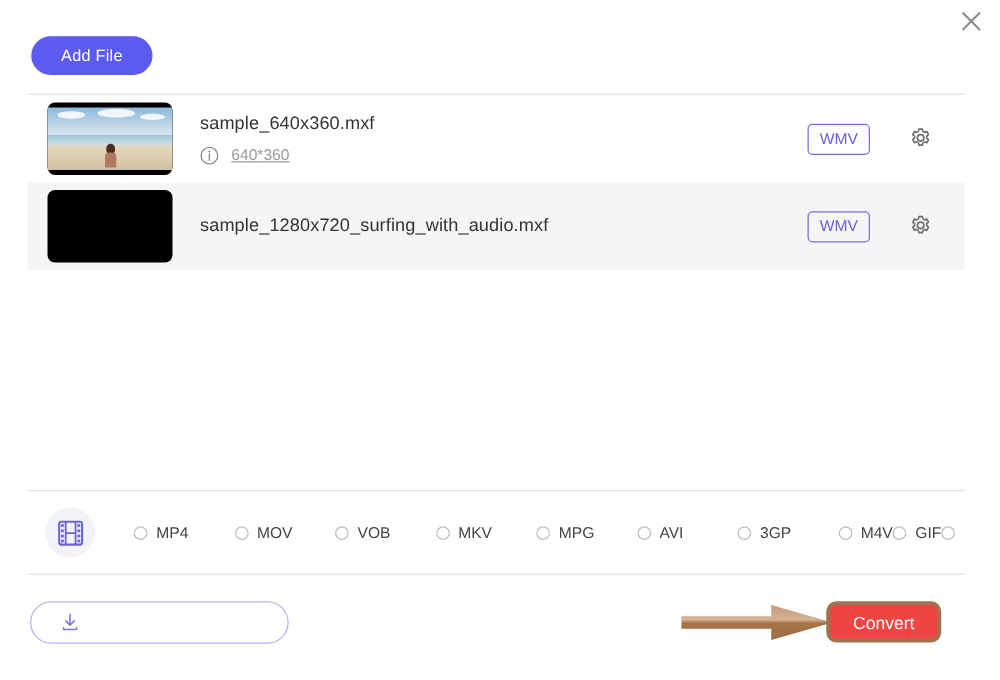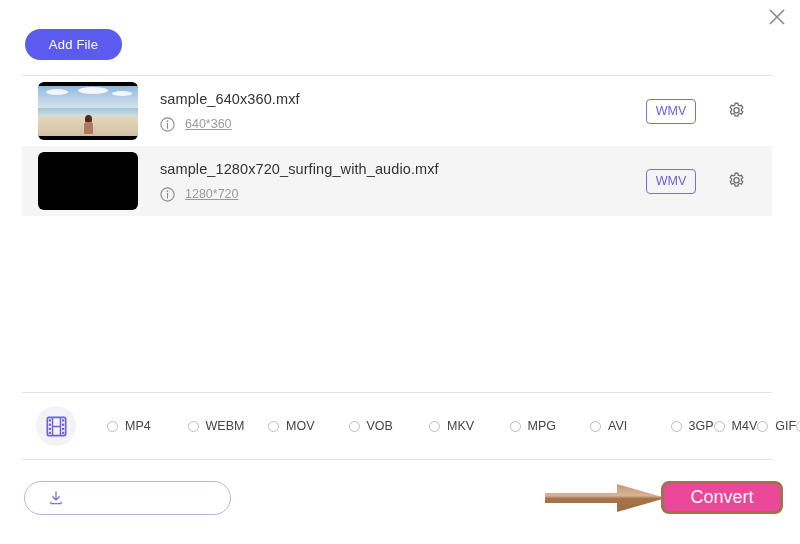--- a/index.html
+++ b/index.html
@@ -234,27 +234,27 @@
     margin-left: 16px;
     font-size: 13px;
     color: #6b6bd0;
     letter-spacing: .1px;
   }
 
   .convert-btn {
     position: absolute;
     left: 661px;
     top: 2px;
-    width: 122px;
+    width: 92px;
     height: 33px;
-    background: #ec4899;
+    background: #ef4444;
     border: 3px solid #a0734f;
     border-radius: 8px;
     color: #ffffff;
-    font-size: 18px;
+    font-size: 14px;
     font-family: "Liberation Sans", sans-serif;
     display: flex;
     align-items: center;
     justify-content: center;
     cursor: pointer;
     box-sizing: border-box;
   }
   .arrow-annot {
     position: absolute;
     left: 545px;
@@ -308,28 +308,20 @@
         <path fill="none" stroke="#6f6f6f" stroke-width="1.5" stroke-linejoin="round" d="M10.4 2.6h3.2l.4 2.1 1.6.9 2-.8 1.6 2.8-1.6 1.4v1.9l1.6 1.4-1.6 2.8-2-.8-1.6.9-.4 2.1h-3.2l-.4-2.1-1.6-.9-2 .8-1.6-2.8 1.6-1.4v-1.9L4.8 7.6l1.6-2.8 2 .8 1.6-.9z"></path>
         <circle cx="12" cy="10.6" r="3" fill="none" stroke="#6f6f6f" stroke-width="1.5"></circle>
       </svg>
     </div>
   </div>
 
   <div class="file-row alt">
     <div class="thumb"></div>
     <div class="file-meta">
       <div class="file-name">sample_1280x720_surfing_with_audio.mxf</div>
-      <div class="file-sub">
-        <svg class="info-icon" width="15" height="15" viewBox="0 0 15 15">
-          <circle cx="7.5" cy="7.5" r="6.6" fill="none" stroke="#8c8c8c" stroke-width="1.1"></circle>
-          <circle cx="7.5" cy="4.2" r="0.85" fill="#8c8c8c"></circle>
-          <path d="M7.5 6.3 L7.5 11.2" stroke="#8c8c8c" stroke-width="1.1" stroke-linecap="round"></path>
-        </svg>
-        <span class="file-res">1280*720</span>
-      </div>
     </div>
     <button class="fmt-btn">WMV</button>
     <div class="gear-btn">
       <svg width="21" height="21" viewBox="0 0 24 24">
         <path fill="none" stroke="#6f6f6f" stroke-width="1.5" stroke-linejoin="round" d="M10.4 2.6h3.2l.4 2.1 1.6.9 2-.8 1.6 2.8-1.6 1.4v1.9l1.6 1.4-1.6 2.8-2-.8-1.6.9-.4 2.1h-3.2l-.4-2.1-1.6-.9-2 .8-1.6-2.8 1.6-1.4v-1.9L4.8 7.6l1.6-2.8 2 .8 1.6-.9z"></path>
         <circle cx="12" cy="10.6" r="3" fill="none" stroke="#6f6f6f" stroke-width="1.5"></circle>
       </svg>
     </div>
   </div>
 </div>
@@ -352,24 +344,20 @@
       </svg>
     </div>
 
     <div class="radio-grid">
       <label class="radio-item">
           <span class="radio-dot"></span>
           <span class="radio-label">MP4</span>
         </label>
       <label class="radio-item">
           <span class="radio-dot"></span>
-          <span class="radio-label">WEBM</span>
-        </label>
-      <label class="radio-item">
-          <span class="radio-dot"></span>
           <span class="radio-label">MOV</span>
         </label>
       <label class="radio-item">
           <span class="radio-dot"></span>
           <span class="radio-label">VOB</span>
         </label>
       <label class="radio-item">
           <span class="radio-dot"></span>
           <span class="radio-label">MKV</span>
         </label>

